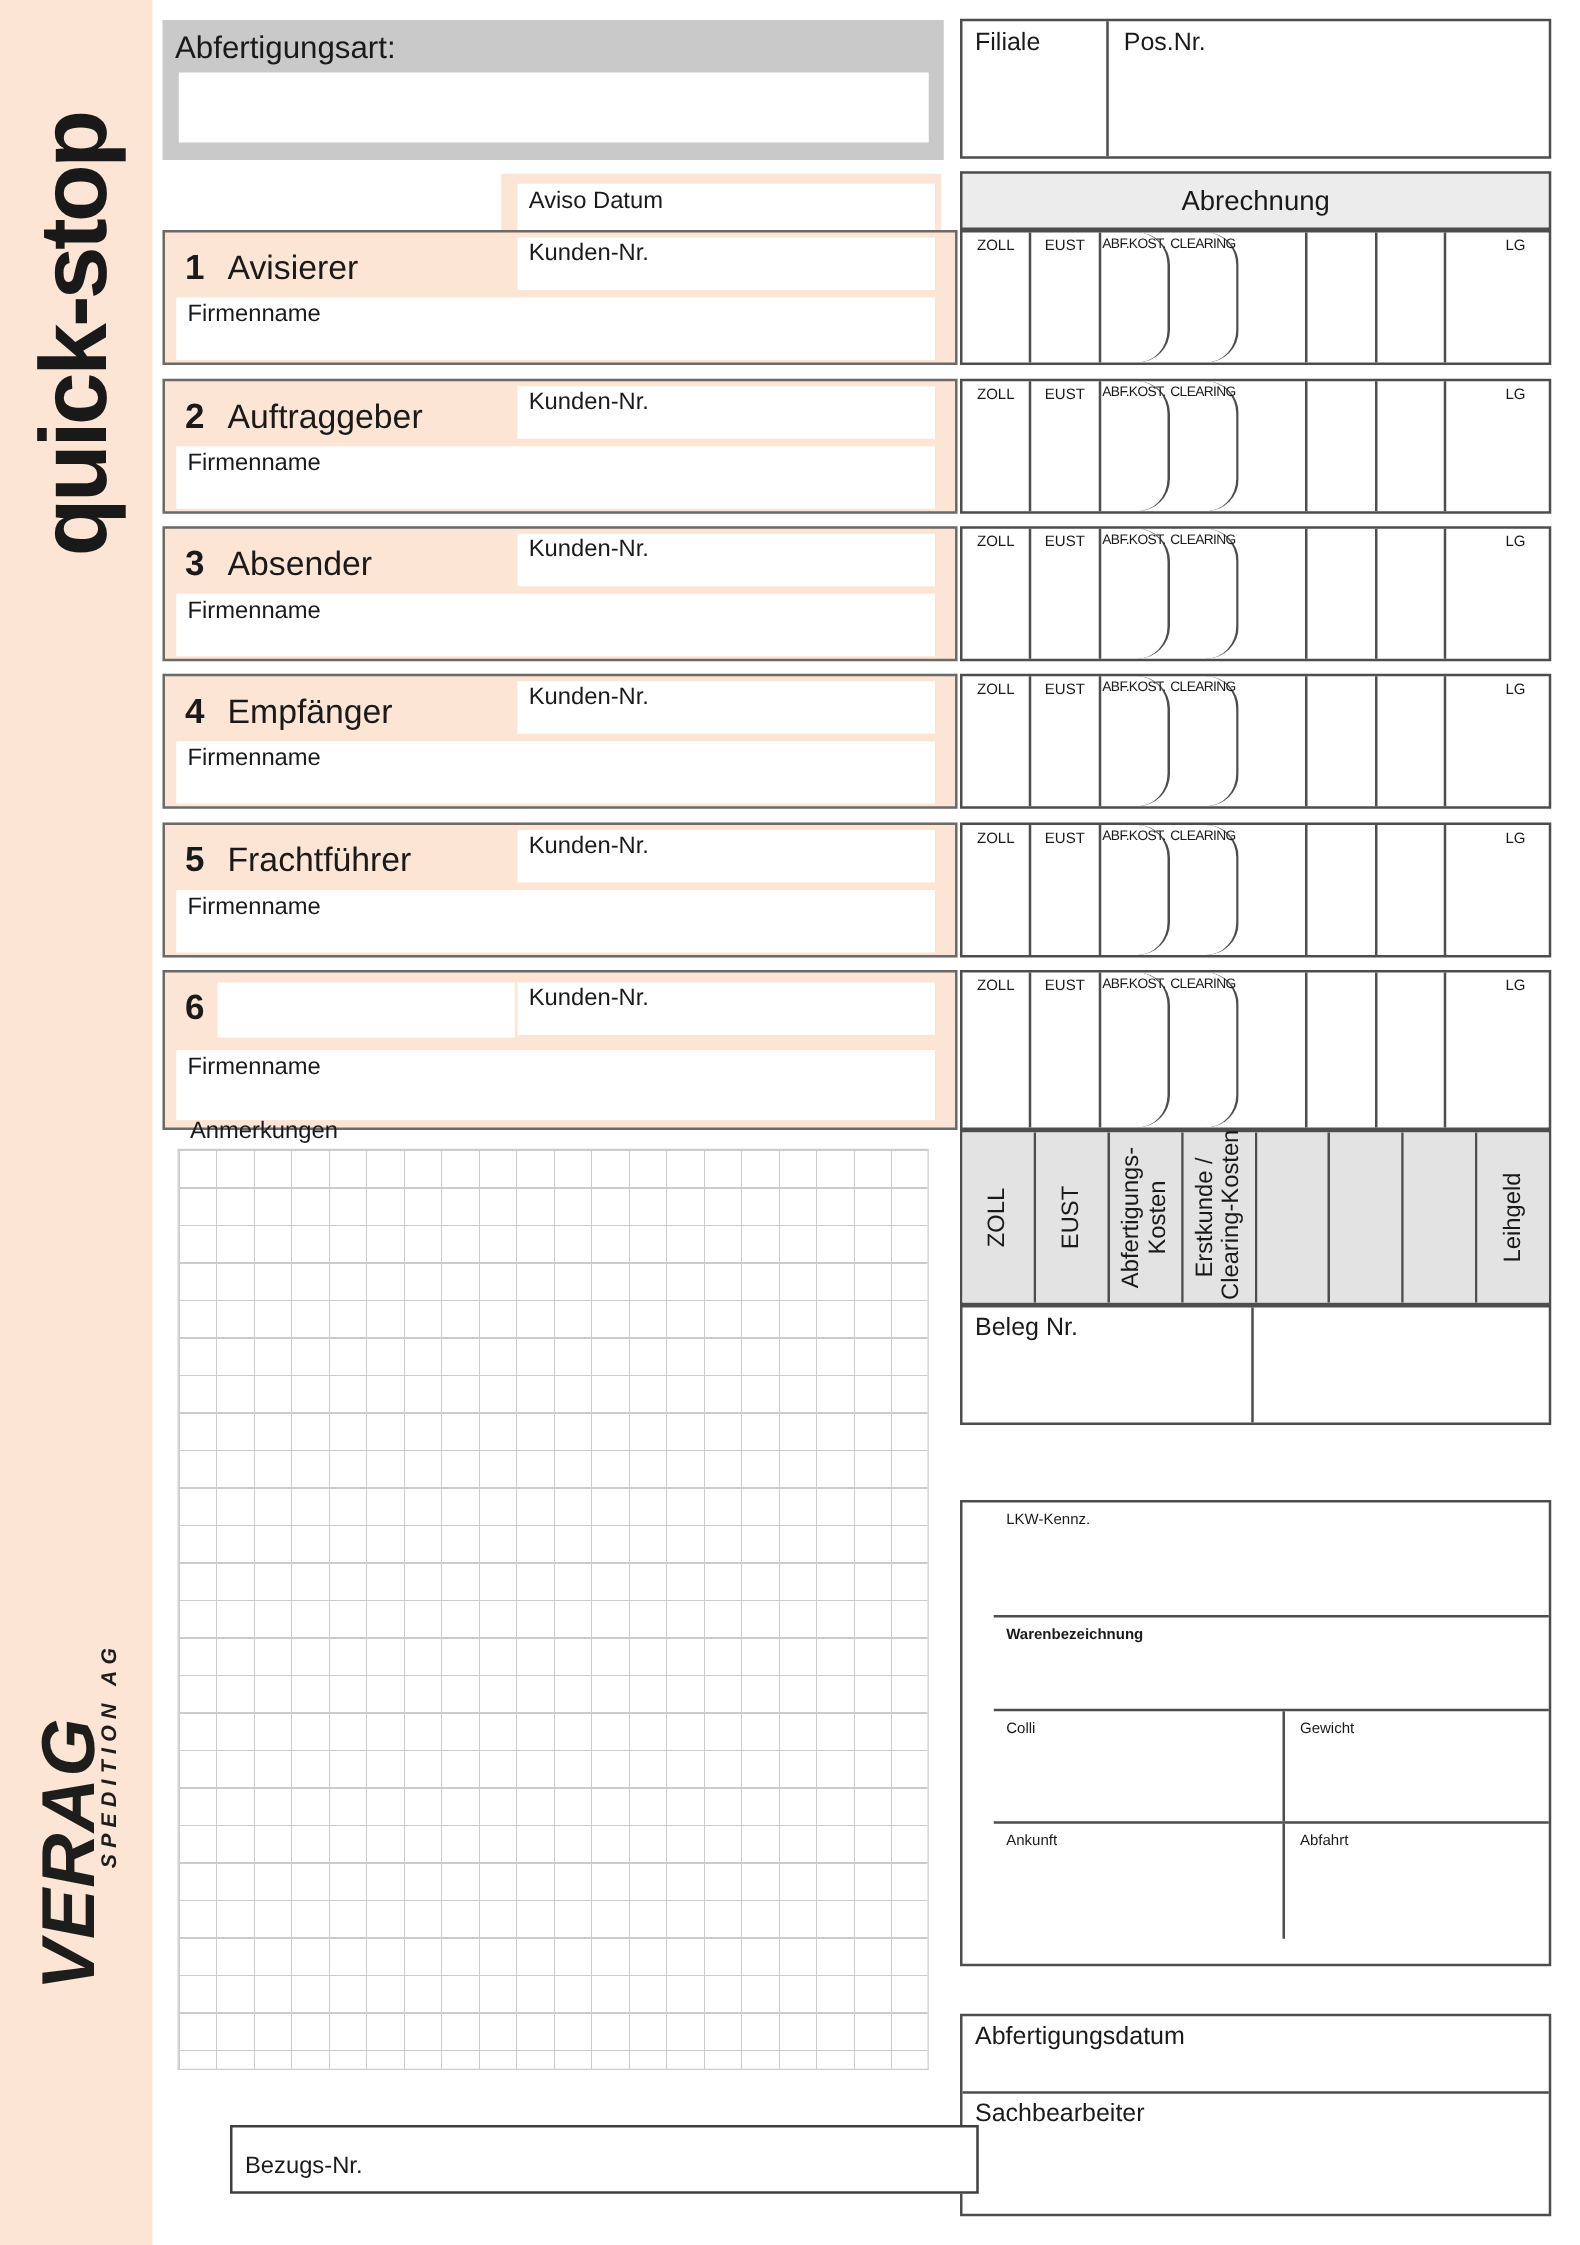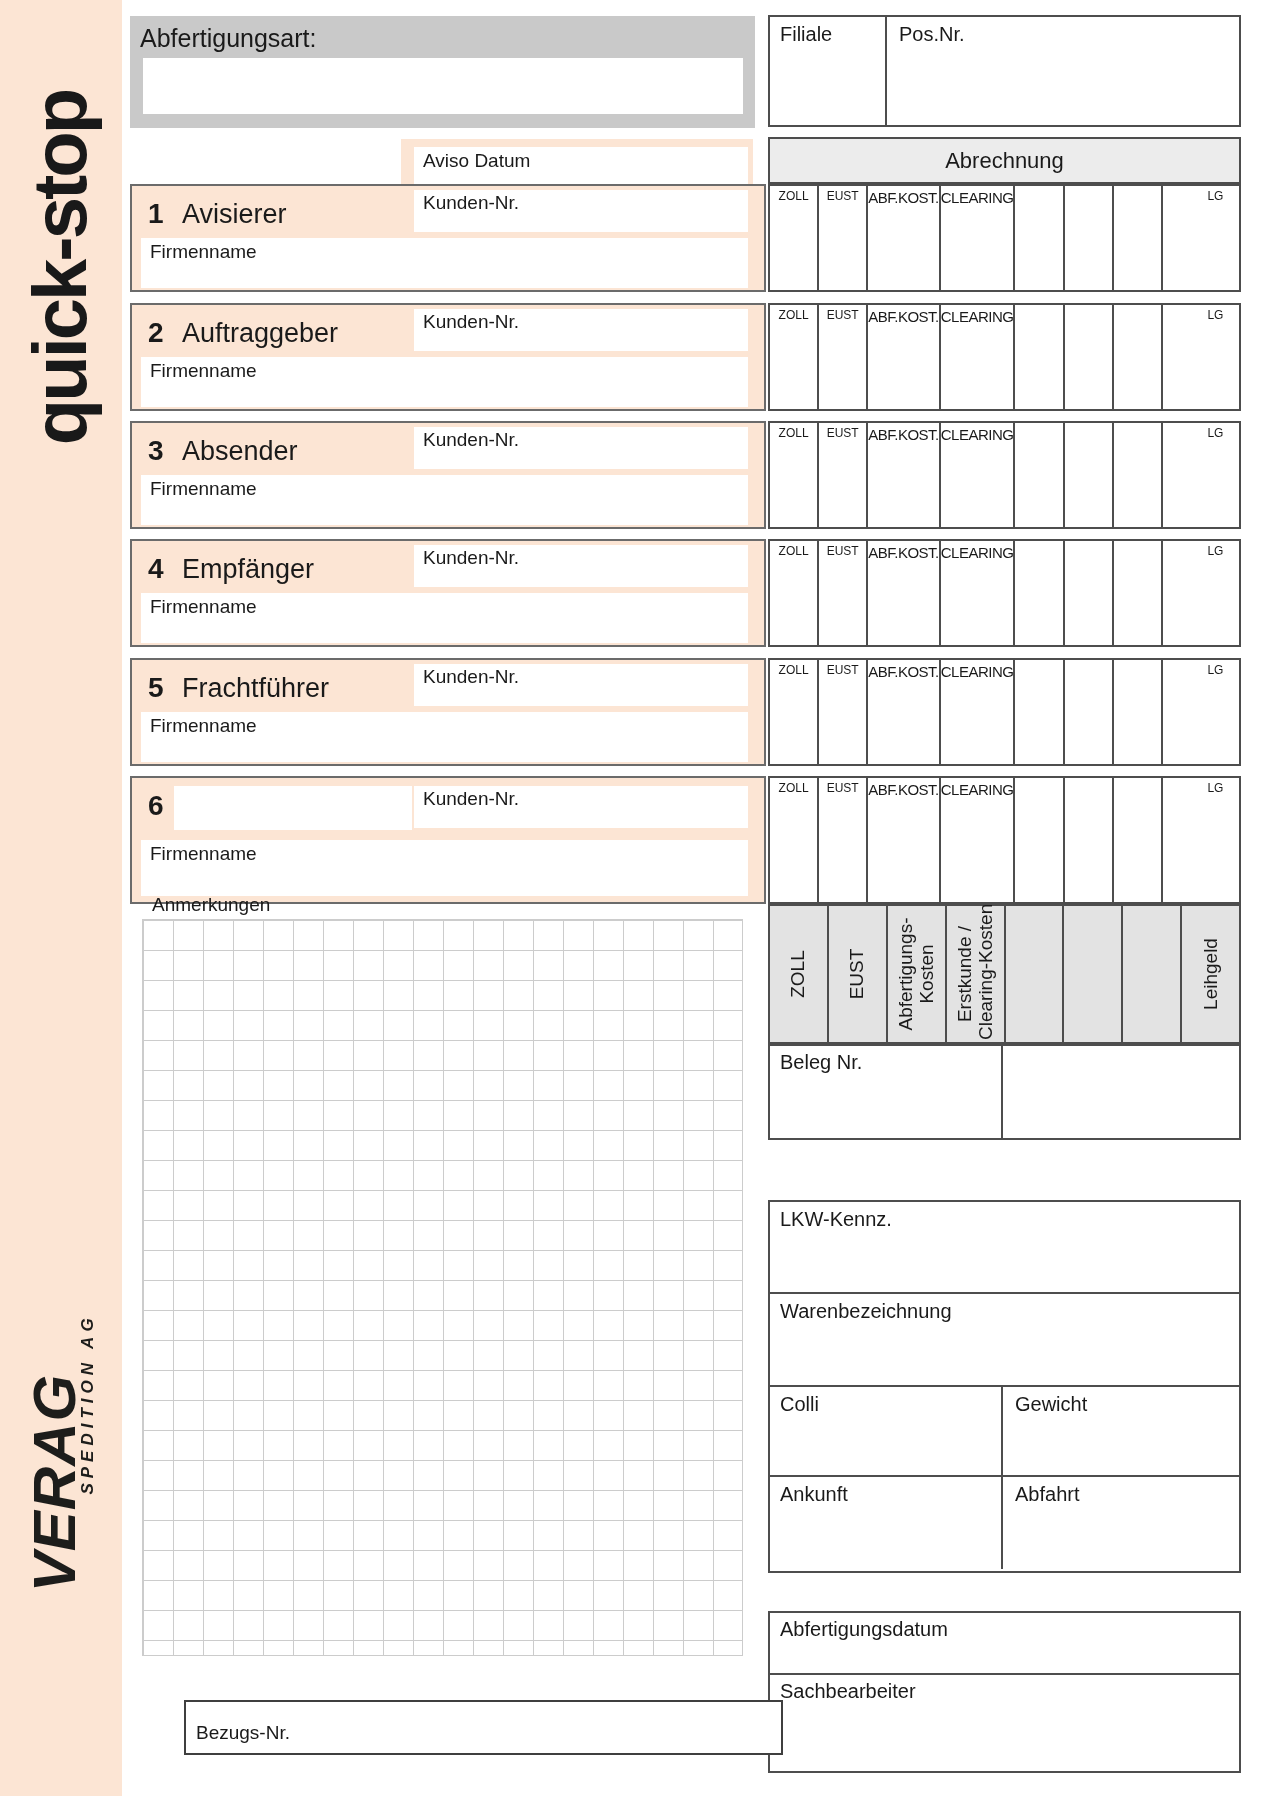--- a/index.html
+++ b/index.html
@@ -48,21 +48,21 @@
   .kunden-box{position:absolute; left:282px; top:4px; width:334px; height:42px; background:#fff; font-size:19px; padding:2px 0 0 9px;}
   .firma-box{position:absolute; left:9px; top:52px; width:607px; height:50px; background:#fff; font-size:19px; padding:3px 0 0 9px;}
   .name-box{position:absolute; left:42px; top:8px; width:238px; height:44px; background:#fff;}
   .section.tall .kunden-box{top:8px;}
   .section.tall .firma-box{top:62px; height:56px;}
 
   
   .ab-row{position:absolute; left:768px; width:473px; border:2px solid var(--border); background:#fff; display:flex;}
   .ab-cell{flex:1; border-right:2px solid var(--border); text-align:center; padding-top:3px; font-size:12px;}
   .ab-cell:last-child{border-right:none;padding-left:29px;}
-  .ab-cell.small{font-size:15px; letter-spacing:-0.5px;}
+  .ab-cell.small{font-size:11px; letter-spacing:-0.5px;border-radius:26px;}
 
   
   .ab-footer{position:absolute; left:768px; top:904px; width:473px; height:140px; border:2px solid var(--border); display:flex;}
   .ab-foot-cell{flex:1; border-right:2px solid var(--border); background:var(--footer-gray); position:relative;}
   .ab-foot-cell:last-child{border-right:none;}
   .rot{position:absolute; left:50%; top:50%; width:132px; transform:translate(-50%,-50%) rotate(-90deg);
     text-align:center; font-size:19px; line-height:1.12; white-space:nowrap;}
 
   
   .beleg-box{position:absolute; left:768px; top:1044px; width:473px; height:96px; border:2px solid var(--border); display:flex; background:#fff;}
@@ -72,25 +72,25 @@
 
   
   .anm-label{position:absolute; left:152px; top:894px; font-size:19px;}
   .anm-grid{position:absolute; left:142px; top:919px; width:601px; height:737px; border:1px solid var(--grid);
     background-image:
       repeating-linear-gradient(to right, var(--grid) 0 1px, transparent 1px 30px),
       repeating-linear-gradient(to bottom, var(--grid) 0 1px, transparent 1px 30px);}
 
   
   .cargo-box{position:absolute; left:768px; top:1200px; width:473px; height:373px; border:2px solid var(--border); background:#fff;}
-  .cargo-row{border-bottom:2px solid var(--border); font-size:20px;}
+  .cargo-row{border-bottom:2px solid var(--border); font-size:12px;margin-left:25px;}
   .cargo-row:last-child{border-bottom:none;}
   .cargo-full{padding:6px 0 0 10px;}
   .row-lkw{height:92px;}
-  .row-waren{height:93px;}
+  .row-waren{height:75px;font-weight:bold;}
   .row-split{display:flex;}
   .row-colli{height:90px;}
   .row-ank{height:92px;}
   .split-l{width:233px; border-right:2px solid var(--border); padding:6px 0 0 10px;}
   .split-r{flex:1; padding:6px 0 0 12px;}
 
   
   .proc-box{position:absolute; left:768px; top:1611px; width:473px; height:162px; border:2px solid var(--border); background:#fff;}
   .proc-datum{height:62px; border-bottom:2px solid var(--border); font-size:20px; padding:5px 0 0 10px;}
   .proc-sach{height:96px; font-size:20px; padding:5px 0 0 10px;}

